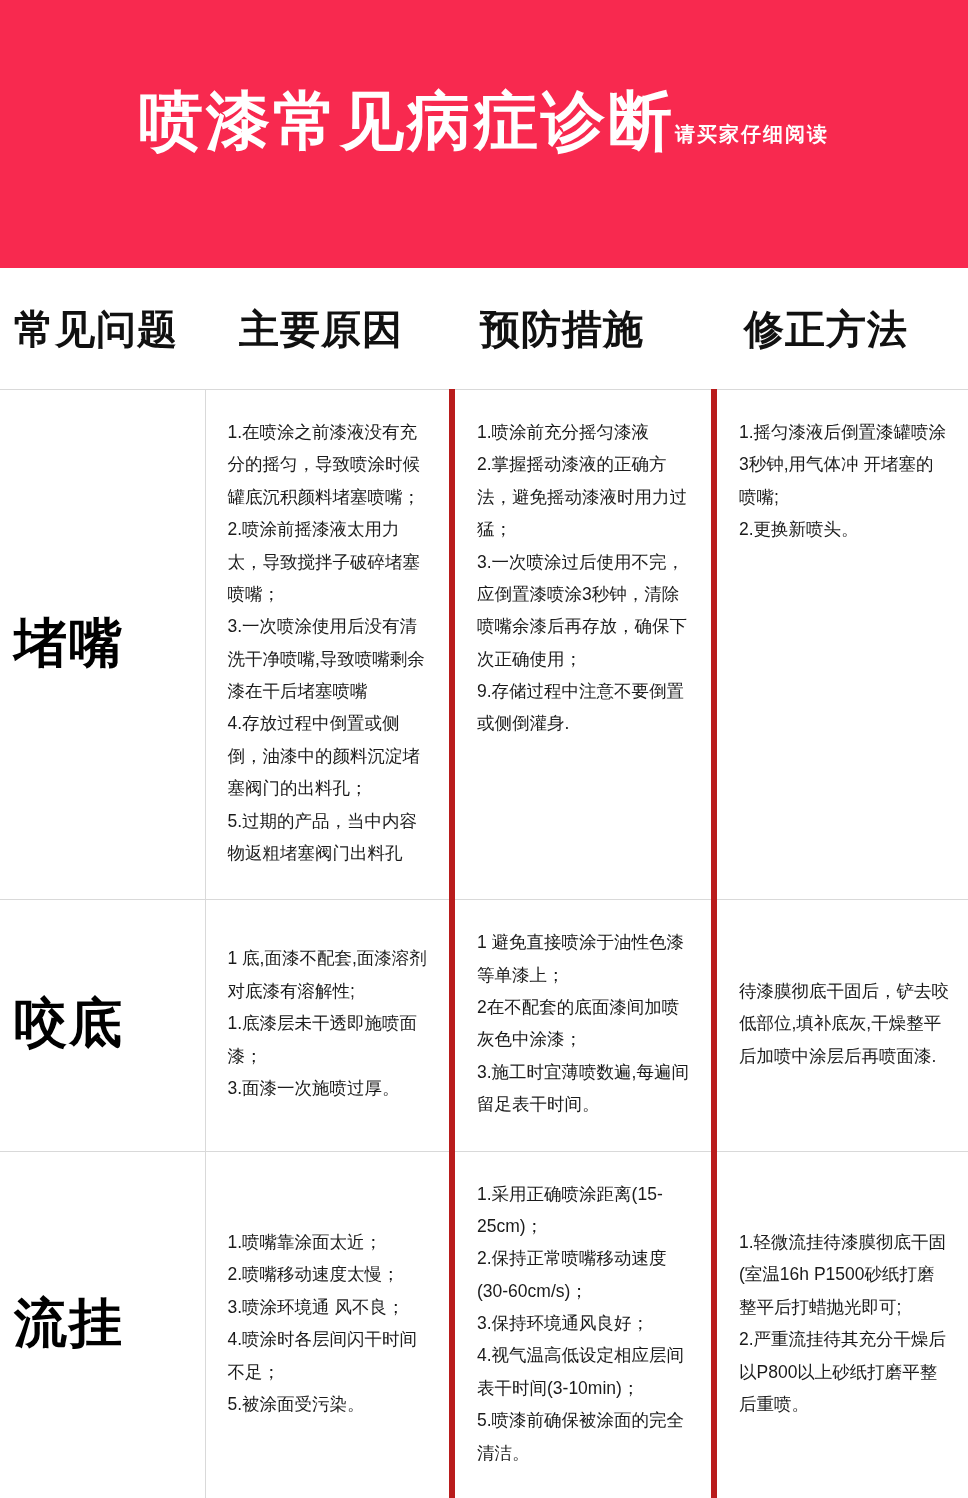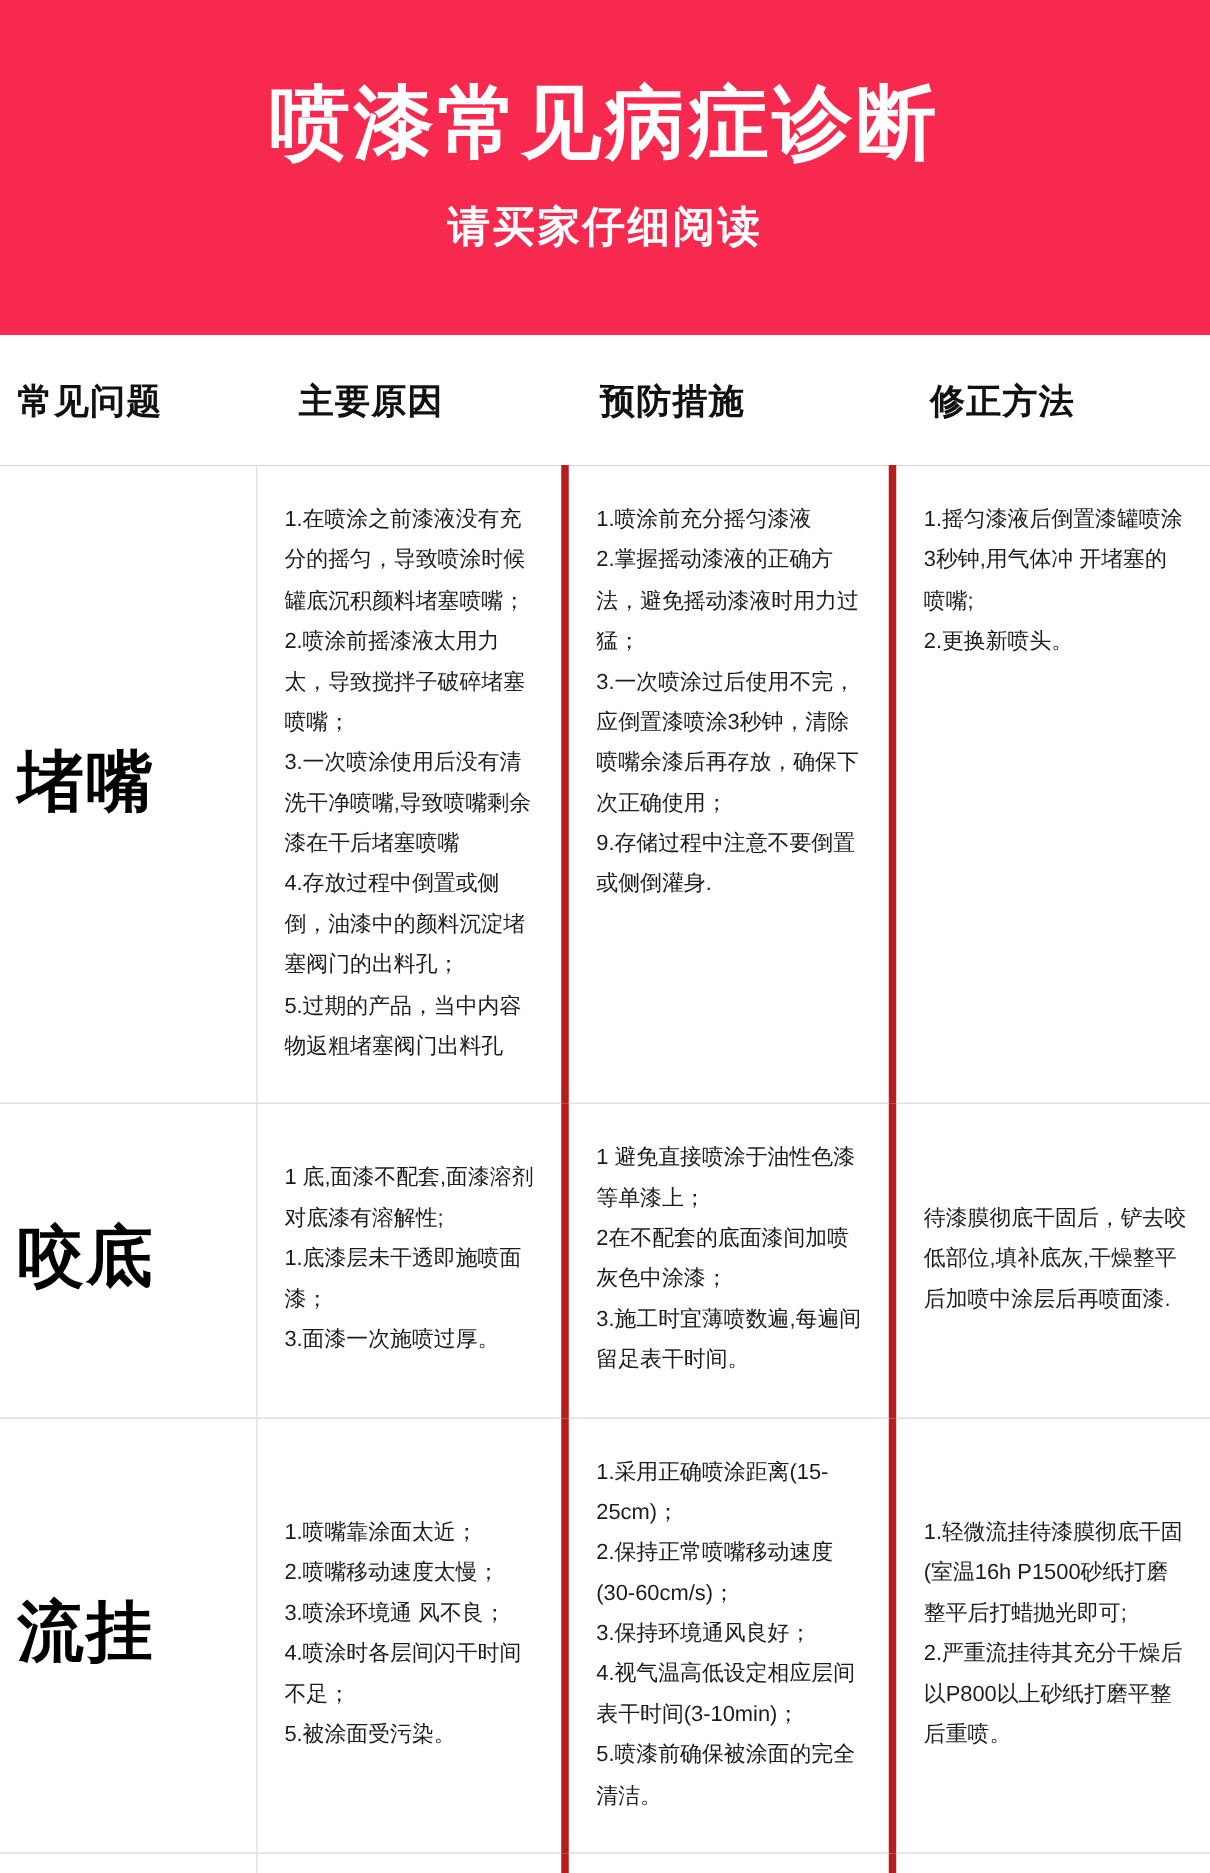--- a/index.html
+++ b/index.html
@@ -20,55 +20,55 @@
     overflow: hidden;
     background: #fff;
   }
 
   
   .banner {
     background: #f8294f;
     height: 268px;
     box-sizing: border-box;
     display: flex;
-    flex-direction: column;
+    flex-direction: row;
     align-items: center;
     justify-content: center;
   }
   .banner-title {
     color: #ffffff;
     font-size: 64px;
     font-weight: bold;
     letter-spacing: 3px;
     line-height: 1.1;
     margin: 0 0 26px 0;
     text-align: center;
   }
   .banner-sub {
     color: #ffffff;
-    font-size: 34px;
+    font-size: 20px;
     font-weight: bold;
     letter-spacing: 2px;
     margin: 0;
     text-align: center;
   }
 
   
   table.diag {
     width: 968px;
     border-collapse: collapse;
     table-layout: fixed;
   }
   table.diag col.c0 { width: 205px; }
   table.diag col.c1 { width: 247px; }
   table.diag col.c2 { width: 262px; }
   table.diag col.c3 { width: 254px; }
 
   thead th {
-    font-size: 28px;
+    font-size: 40px;
     font-weight: bold;
     color: #111;
     text-align: left;
     padding: 34px 0 32px 22px;
     border-bottom: 1px solid #d9d9d9;
     vertical-align: middle;
     letter-spacing: 1px;
   }
   thead th.h0 { padding-left: 14px; }
   thead th.h1 { padding-left: 34px; margin-top: 25px; }

